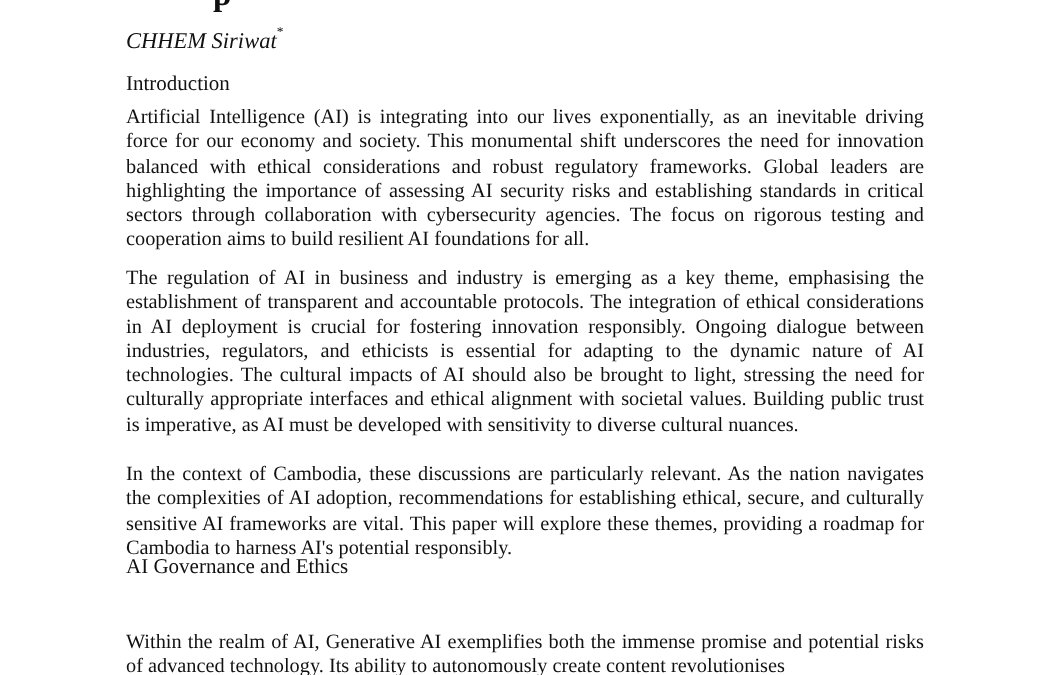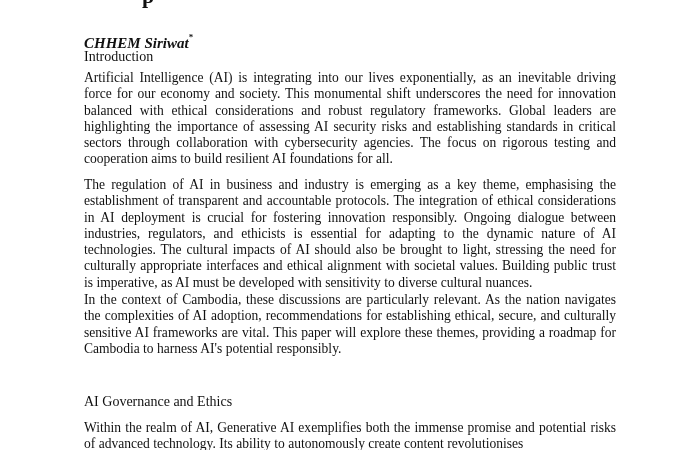--- a/index.html
+++ b/index.html
@@ -1,30 +1,30 @@
 <!DOCTYPE html>
 <html><head>
 <meta charset="utf-8">
 <style>
   html, body { margin: 0; padding: 0; background: #ffffff; }
   body { width: 700px; height: 450px; overflow: hidden; position: relative;
          font-family: "Liberation Serif", "DejaVu Serif", serif; color: #111; }
   .page { position: absolute; left: 84px; top: 0; width: 532px; }
   .title-fragment { position: absolute; left: 58px; top: -14px; font-weight: bold;
          font-size: 22px; line-height: 20px; }
-  .author { position: absolute; left: 0; top: 30px; font-style: italic; font-size: 15px; line-height: 18px; font-weight: bold; }
+  .author { position: absolute; left: 0; top: 14px; font-style: italic; font-size: 15px; line-height: 18px; }
   .author sup { font-size: 9px; font-style: normal; position: relative; top: -2px; }
   .heading { position: absolute; left: 0; font-weight: normal; font-size: 14px; line-height: 17px; margin: 0; }
   .para { position: absolute; left: 0; width: 532px; font-size: 13.55px; line-height: 16.3px;
           text-align: justify; margin: 0; }
   #h-intro { top: 48px; }
   #p1 { top: 70px; }
   #p2 { top: 177px; }
-  #p3 { top: 292px; }
-  #h-gov { top: 393px; text-align: center; }
+  #p3 { top: 308px; }
+  #h-gov { top: 370px; text-align: center; }
   #p4 { top: 420px; }
 </style>
 </head>
 <body>
 
 <div class="page">
   <div class="title-fragment">p</div>
 
   <div class="author">
     <span>CHHEM Siriwat</span><sup>*</sup>

